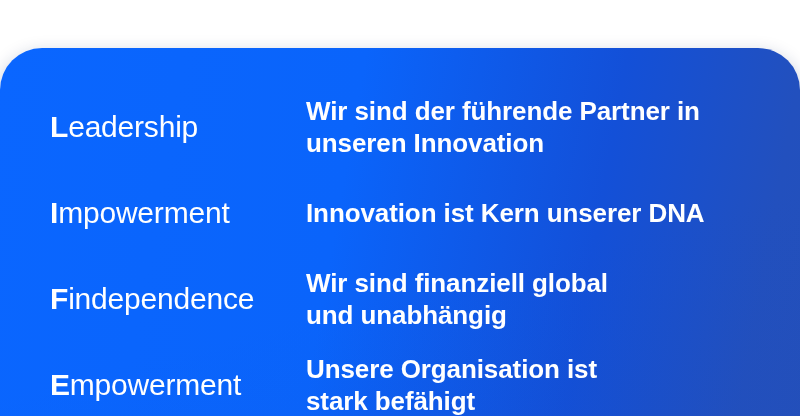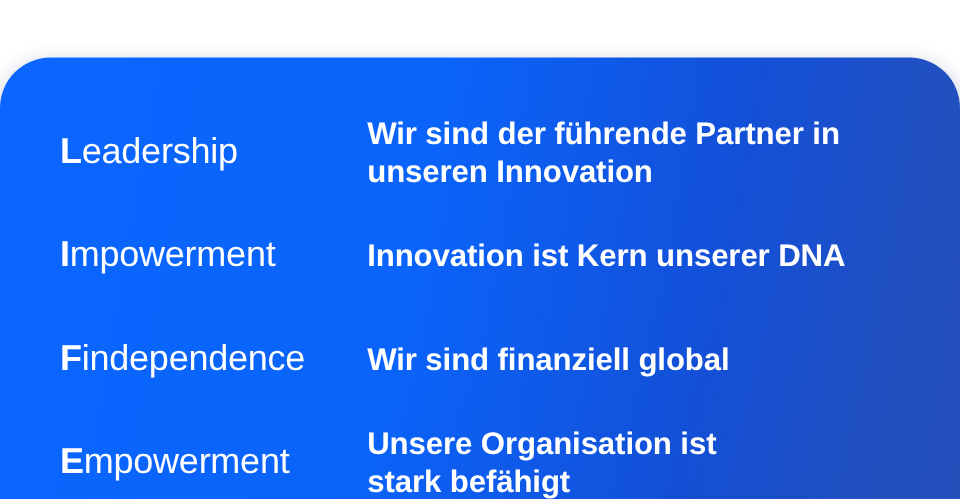--- a/index.html
+++ b/index.html
@@ -116,20 +116,21 @@
       <div class="acronym-cell"><span class="acronym-initial">I</span><span class="acronym-rest">mpowerment</span></div>
       <div class="desc-cell">
         <span class="desc-line">Innovation ist Kern unserer DNA</span>
       </div>
     </div>
 
     <div class="value-row">
       <div class="acronym-cell"><span class="acronym-initial">F</span><span class="acronym-rest">independence</span></div>
       <div class="desc-cell">
         <span class="desc-line">Wir sind finanziell global</span>
+        <span class="desc-line">und unabhängig</span>
       </div>
     </div>
 
     <div class="value-row">
       <div class="acronym-cell"><span class="acronym-initial">E</span><span class="acronym-rest">mpowerment</span></div>
       <div class="desc-cell">
         <span class="desc-line">Unsere Organisation ist</span>
         <span class="desc-line">stark befähigt</span>
       </div>
     </div>

